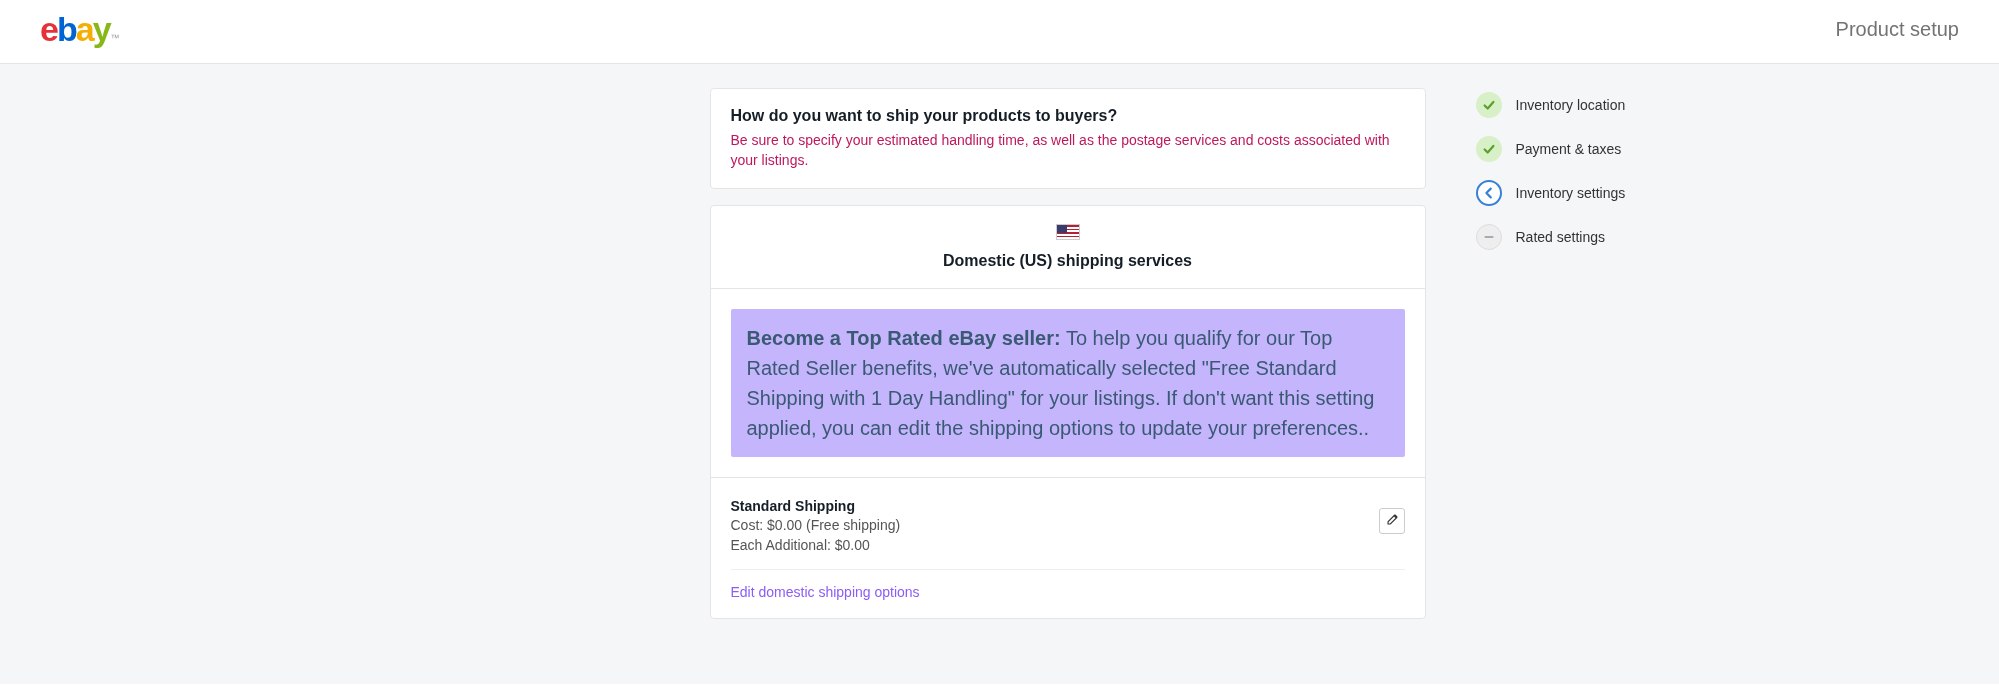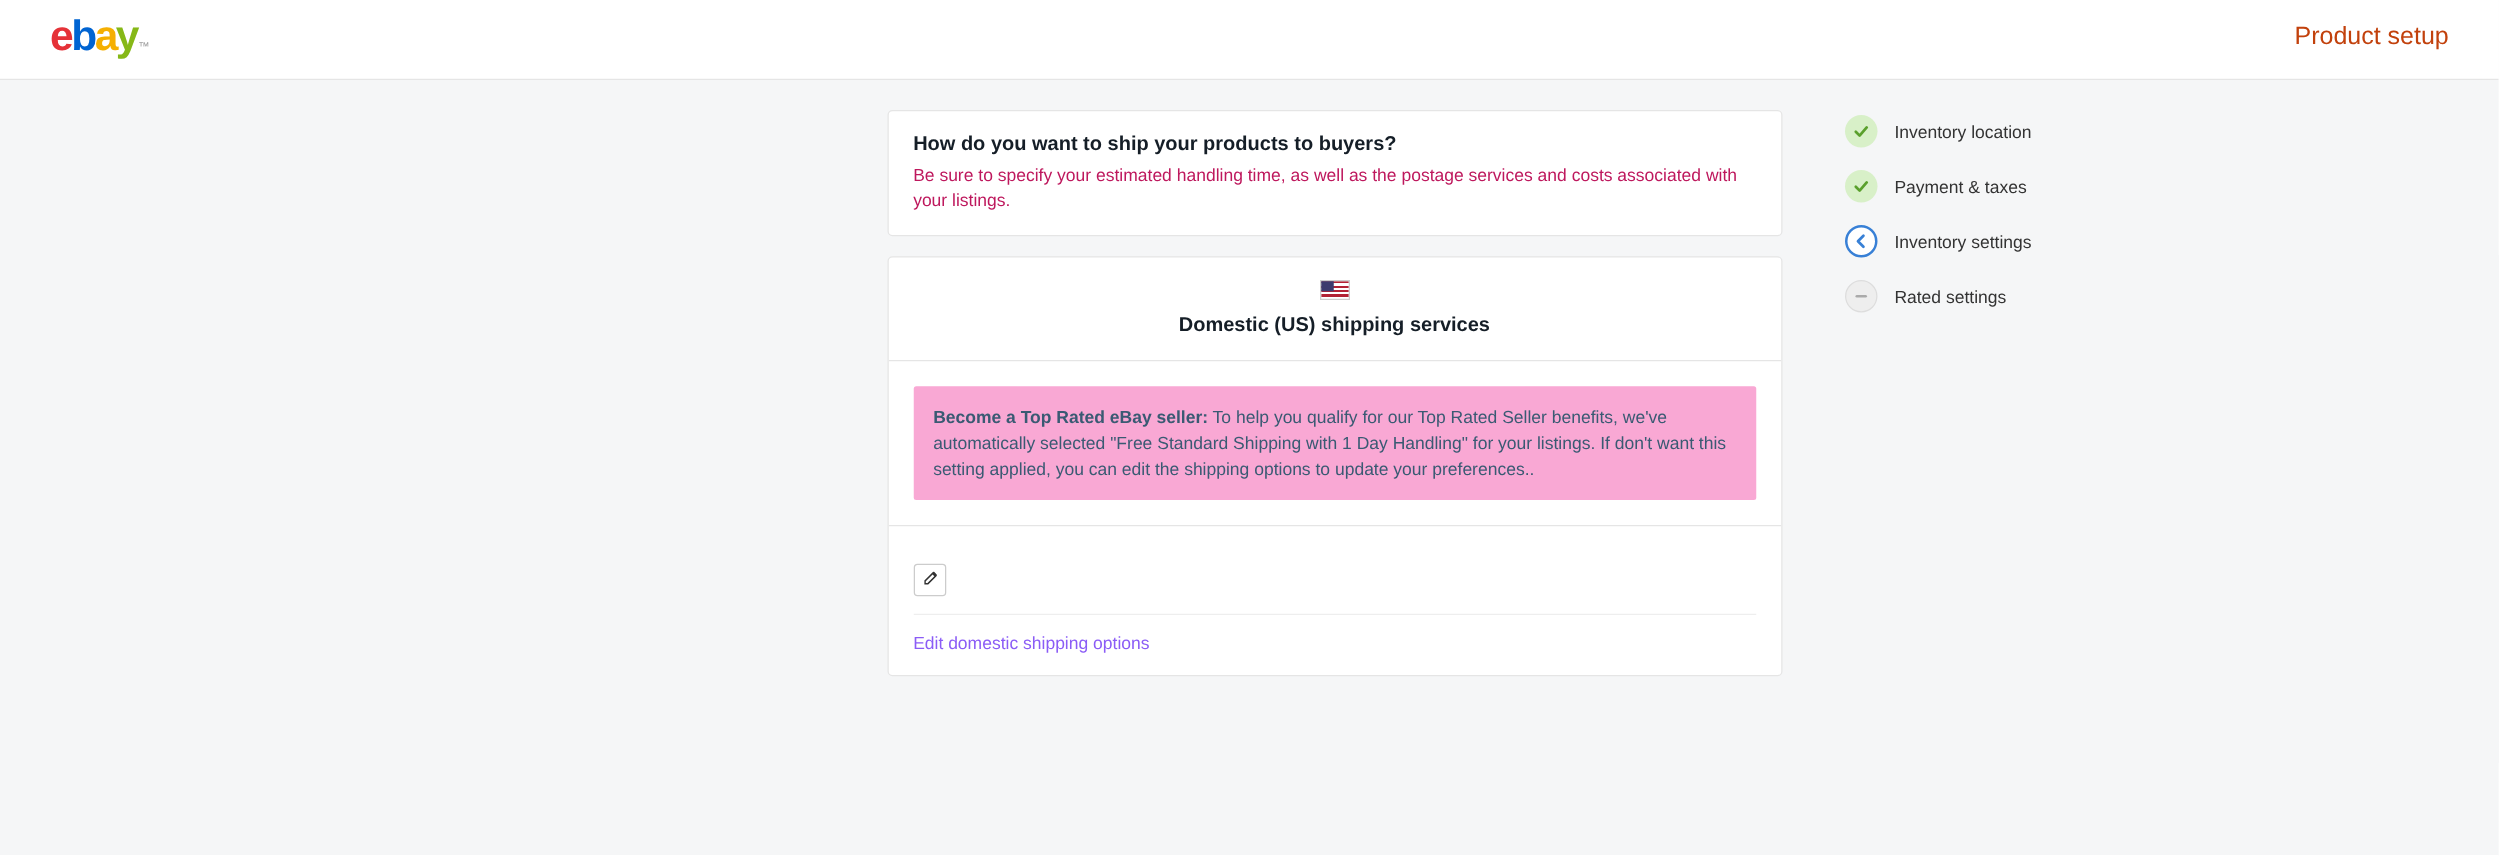--- a/index.html
+++ b/index.html
@@ -25,21 +25,21 @@
     letter-spacing: -2px;
     font-family: Arial, sans-serif;
   }
   .logo .e1 { color: #e53238; }
   .logo .b  { color: #0064d2; }
   .logo .a  { color: #f5af02; }
   .logo .y  { color: #86b817; }
   .logo .tm { font-size: 9px; color: #999; font-weight: normal; margin-left: 1px; vertical-align: super; letter-spacing: 0;}
   .page-title {
     font-size: 20px;
-    color: #c2410c;
+    color: #737373;
     margin-left: 46px;
   }
   .content-area {
     background: #f5f6f7;
     min-height: 620px;
     padding: 24px 0 40px 0;
   }
   .layout {
     max-width: 1220px;
     margin: 0 auto;
@@ -112,23 +112,23 @@
   .ship-header h3 {
     font-size: 16px;
     font-weight: 600;
     color: #151e27;
   }
   .info-wrap {
     padding: 20px;
     border-bottom: 1px solid #e5e5e5;
   }
   .info-banner {
-    background: #f9a8d4;
+    background: #c4b5fd;
     padding: 14px 16px;
-    font-size: 14px;
+    font-size: 20px;
     color: #3a5a73;
     line-height: 1.5;
     border-radius: 2px;
   }
   .info-banner strong {
     font-weight: 600;
   }
   .ship-body {
     padding: 20px 20px 18px 20px;
   }
@@ -237,20 +237,25 @@
         </div>
 
         <div class="info-wrap">
           <div class="info-banner">
             <strong>Become a Top Rated eBay seller:</strong><span> To help you qualify for our Top Rated Seller benefits, we've automatically selected "Free Standard Shipping with 1 Day Handling" for your listings. If don't want this setting applied, you can edit the shipping options to update your preferences..</span>
           </div>
         </div>
 
         <div class="ship-body">
           <div class="ship-row">
+            <div class="info">
+              <div class="name">Standard Shipping</div>
+              <div class="line">Cost: $0.00 (Free shipping)</div>
+              <div class="line">Each Additional: $0.00</div>
+            </div>
             <button class="edit-btn" type="button">
               <span>
                 <svg viewBox="0 0 16 16">
                     <path d="M12.9 1.1c-.6-.6-1.5-.6-2.1 0L2 9.9V14h4.1l8.8-8.8c.6-.6.6-1.5 0-2.1l-2-2zM5.3 12.5H3.5v-1.8l7.3-7.3 1.8 1.8-7.3 7.3z"></path>
                   </svg>
               </span>
             </button>
           </div>
           <a class="edit-link">Edit domestic shipping options</a>
         </div>

